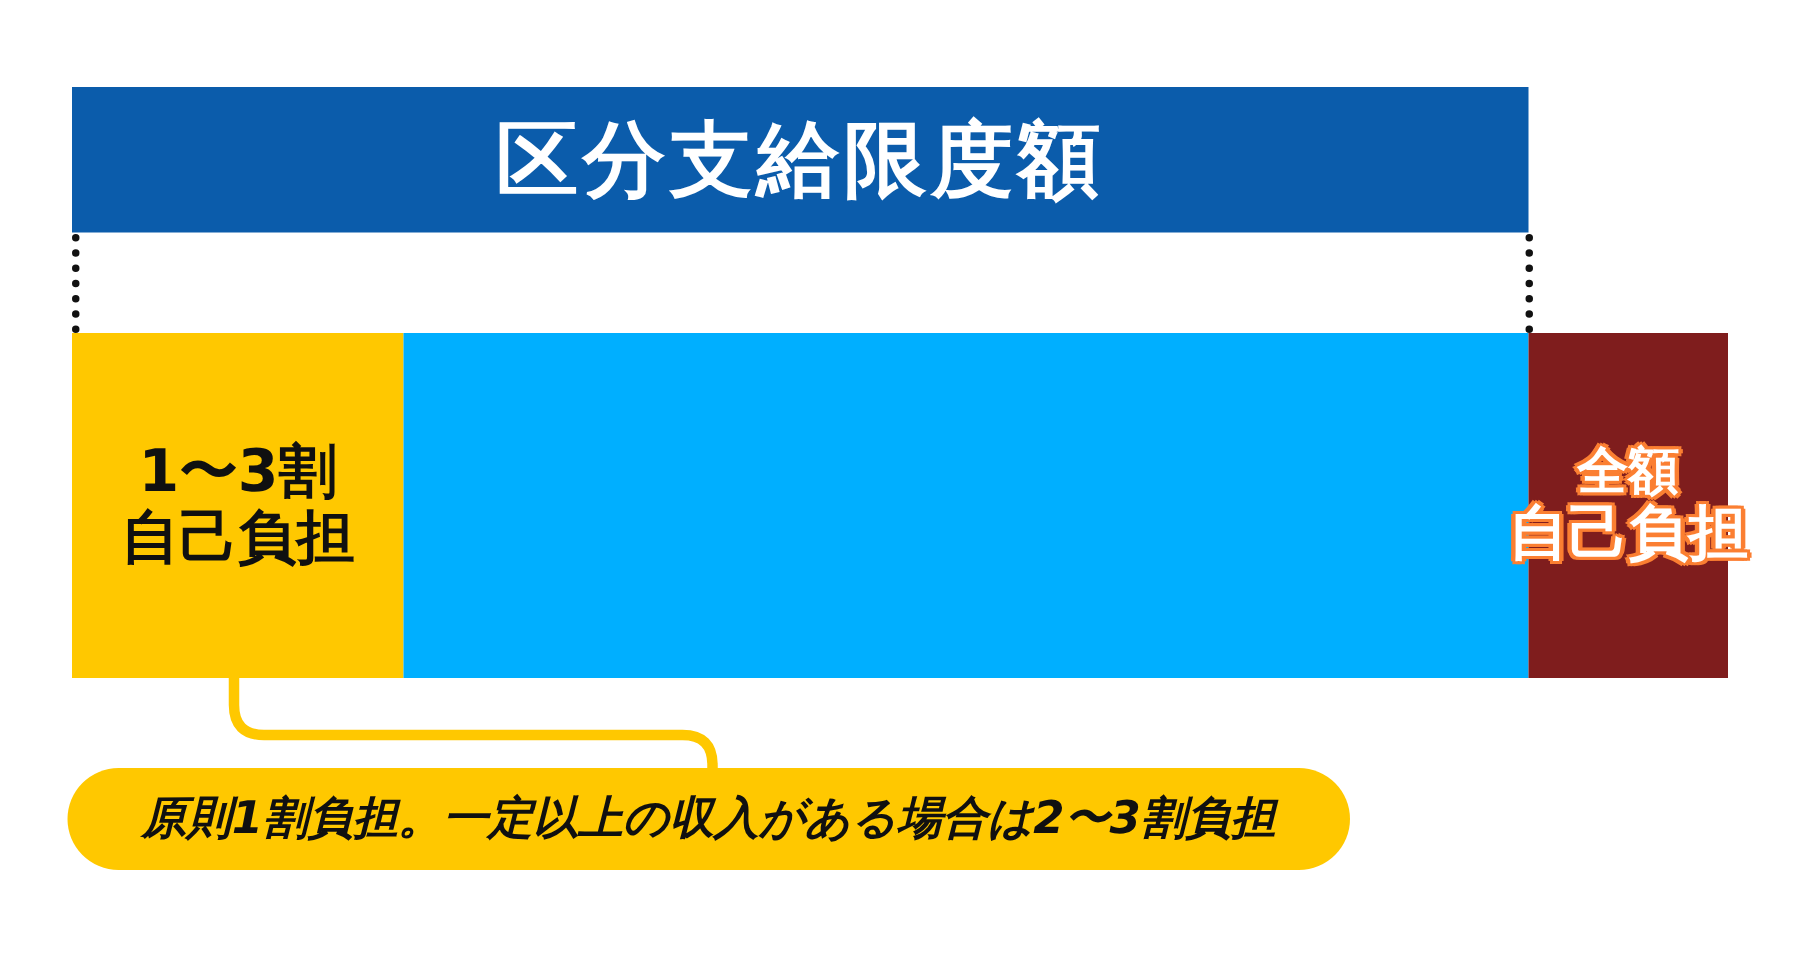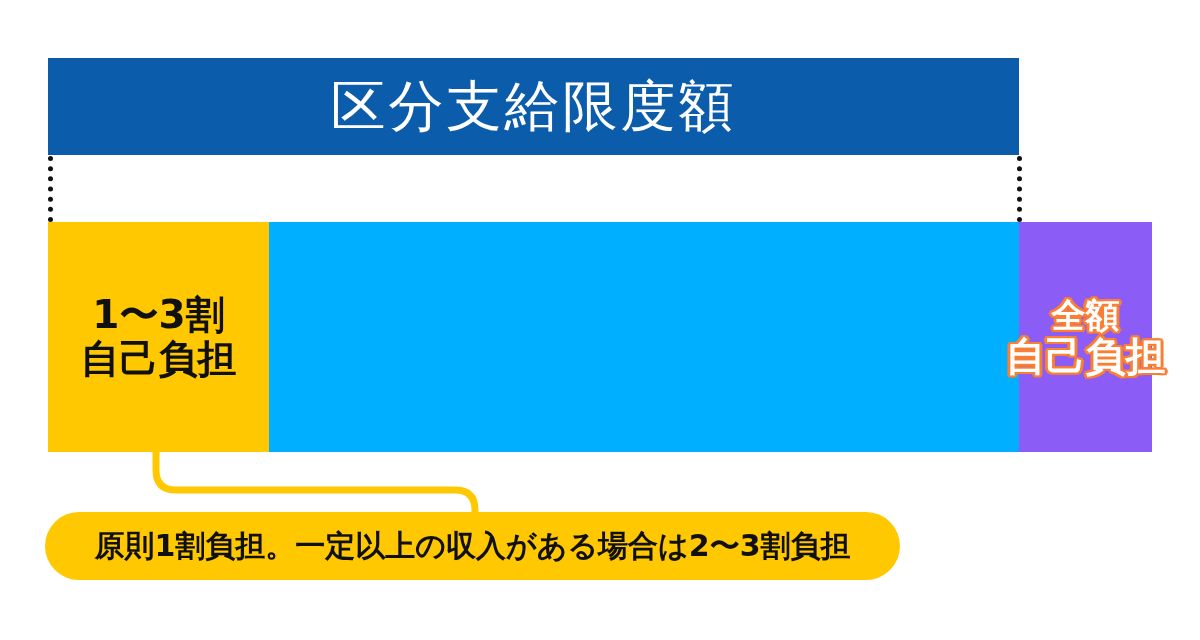--- a/index.html
+++ b/index.html
@@ -31,21 +31,21 @@
     height: 97px;
     background: #0b5cab;
     display: flex;
     align-items: center;
     justify-content: center;
     box-sizing: border-box;
   }
   .banner-title {
     color: #ffffff;
     font-size: 55px;
-    font-weight: 400;
+    font-weight: 700;
     letter-spacing: 3px;
     line-height: 1;
     white-space: nowrap;
   }
 
   
   .dotted-guide {
     position: absolute;
     width: 0px;
     border-left: 5px dotted #111111;
@@ -69,21 +69,21 @@
     flex-direction: column;
     align-items: center;
     justify-content: center;
     box-sizing: border-box;
     text-align: center;
     line-height: 1.12;
     white-space: nowrap;
   }
   .seg-self    { width: 221px; background: #ffc800; color: #101010; }
   .seg-insured { width: 750px; background: #00afff; color: #ffffff; }
-  .seg-full    { width: 133px; background: #8b5cf6; color: #ffffff; }
+  .seg-full    { width: 133px; background: #7f1d1d; color: #ffffff; }
 
   .seg-line { display: block; font-weight: 700; }
 
   .seg-self .seg-line    { font-size: 39px; letter-spacing: 0px; }
   .seg-insured .seg-line { font-size: 40px; letter-spacing: 1px; }
 
   
   .seg-full .overflow-text {
     position: absolute;
     left: 50%;
@@ -127,20 +127,21 @@
     justify-content: center;
     box-sizing: border-box;
   }
   .note-text {
     color: #101010;
     font-size: 30px;
     font-weight: 700;
     letter-spacing: 0px;
     white-space: nowrap;
     line-height: 1;
+    font-style: italic;
   }
 </style>
 </head>
 <body>
 
 <div id="stage">
 
   <div class="banner">
     <span class="banner-title">区分支給限度額</span>
   </div>

